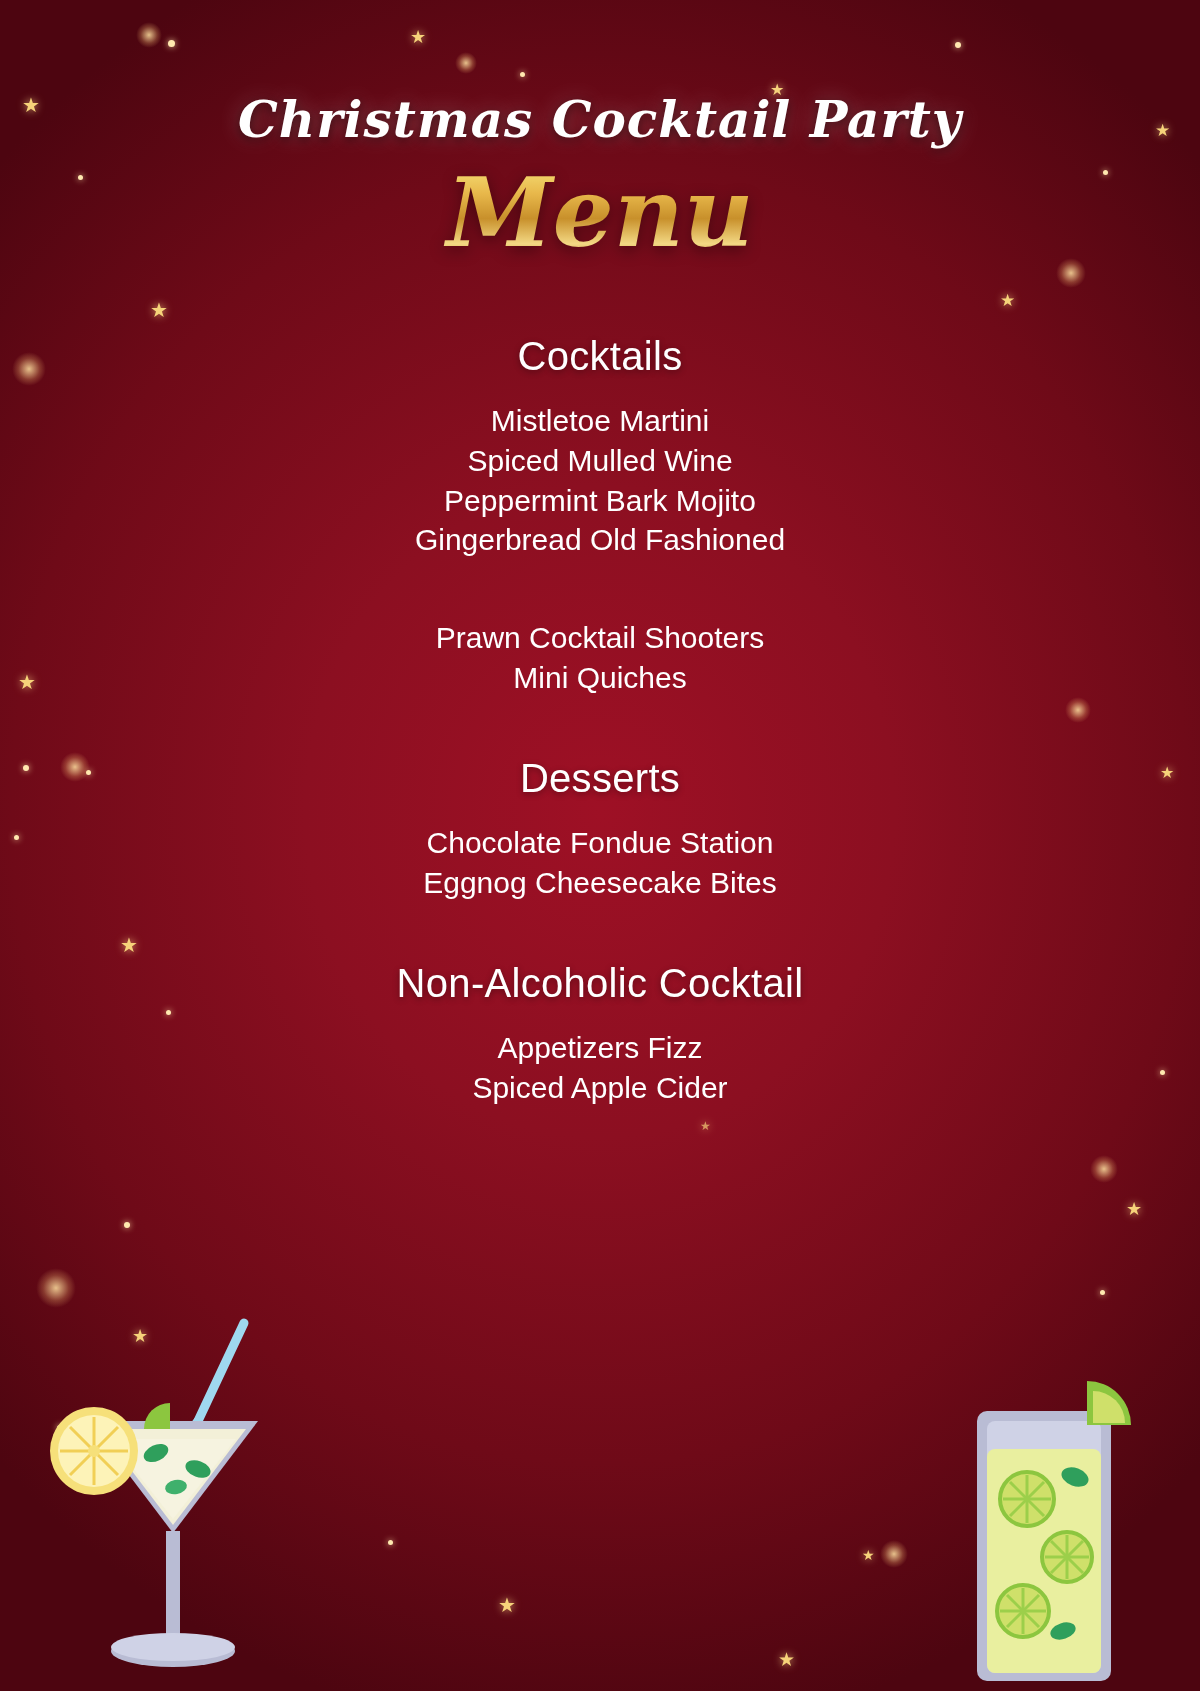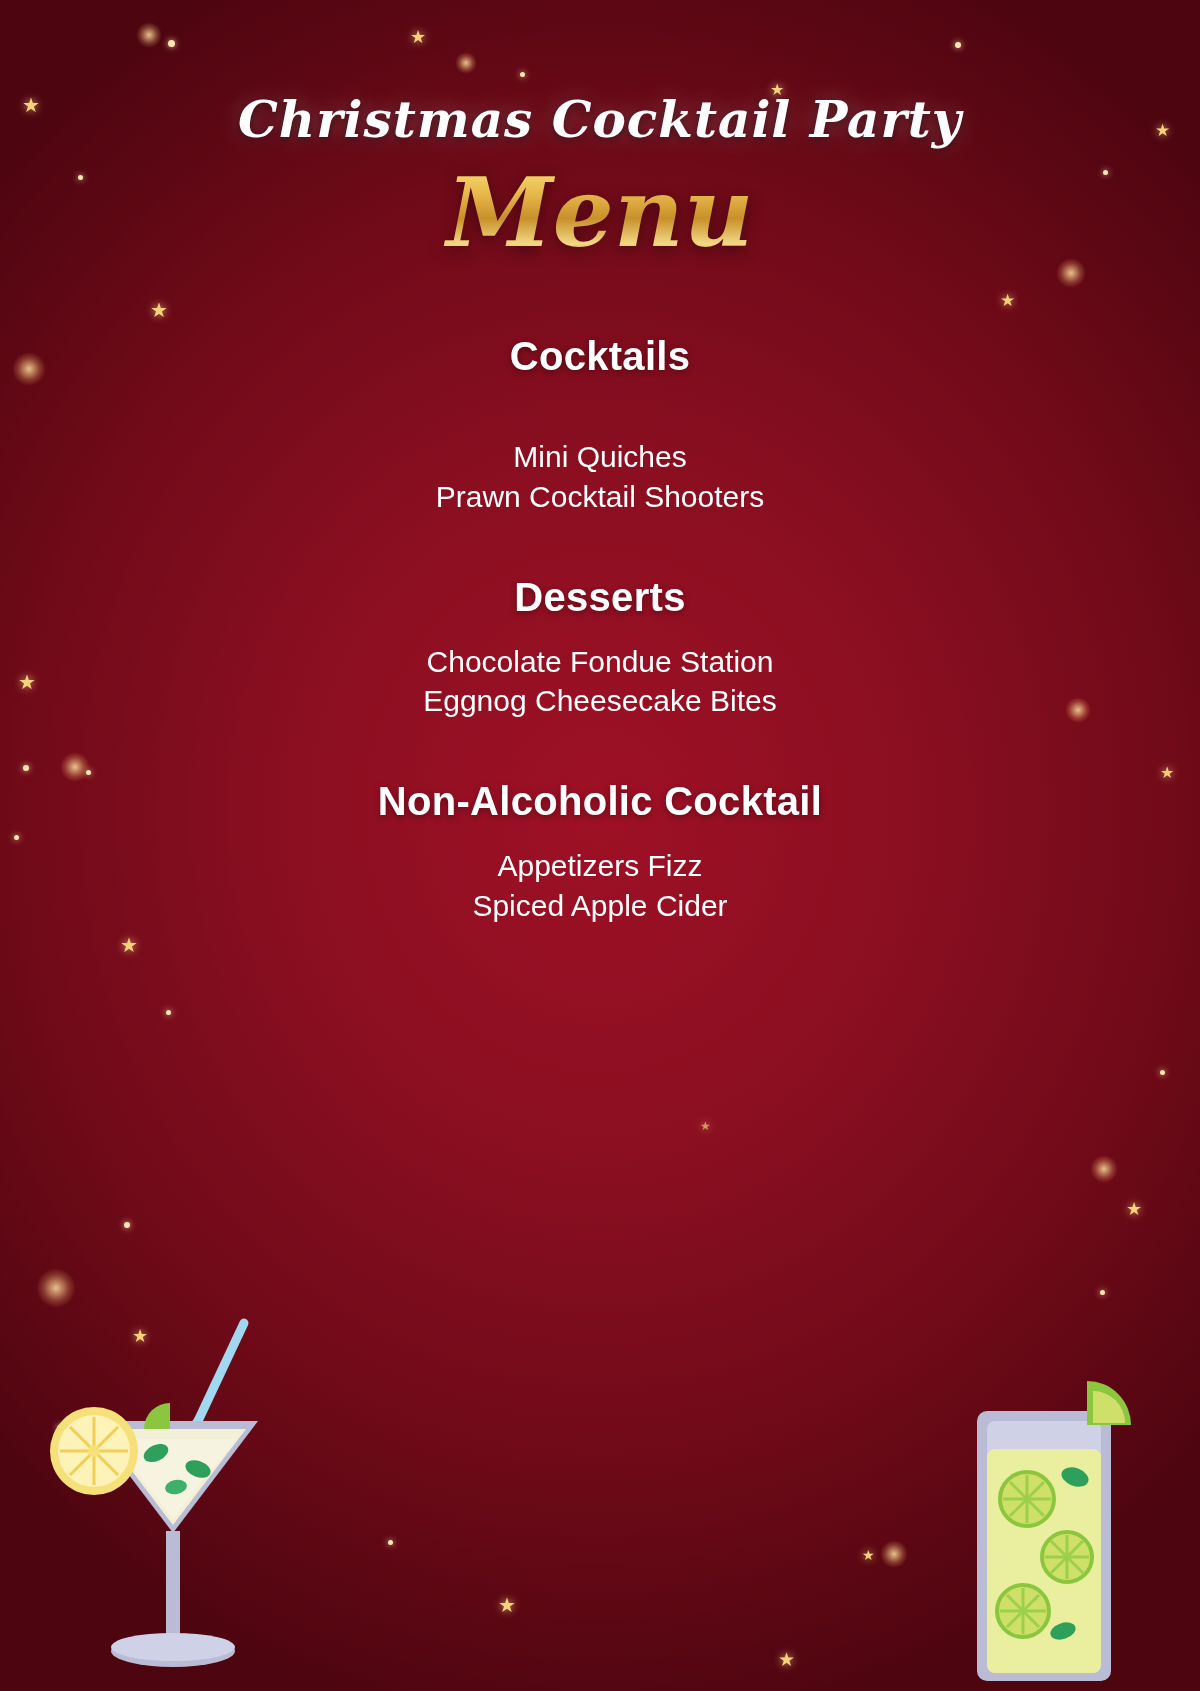--- a/index.html
+++ b/index.html
@@ -82,21 +82,21 @@
   .sections {
     position: relative;
     margin-top: 70px;
     text-align: center;
   }
   .section {
     margin-bottom: 58px;
   }
   .section-heading {
     font-family: "Liberation Sans", sans-serif;
-    font-weight: bold;
+    font-weight: normal;
     font-size: 40px;
     color: #ffffff;
     letter-spacing: 0.3px;
     margin-bottom: 22px;
     text-shadow: 0 2px 6px rgba(0,0,0,0.35);
   }
   .section-items {
     font-family: "Liberation Sans", sans-serif;
     font-size: 30px;
     color: #ffffff;
@@ -172,26 +172,32 @@
 
   <div class="title-wrap">
     <div class="script-title">Christmas Cocktail Party</div>
     <div class="script-menu">Menu</div>
   </div>
 
   <div class="sections">
 
     <div class="section">
       <div class="section-heading">Cocktails</div>
-    </div>
-
-    <div class="section">
-      <div class="section-items">
+      <div class="section-items">
+        <div class="section-item">Mistletoe Martini</div>
+        <div class="section-item">Spiced Mulled Wine</div>
+        <div class="section-item">Peppermint Bark Mojito</div>
+        <div class="section-item">Gingerbread Old Fashioned</div>
+      </div>
+    </div>
+
+    <div class="section">
+      <div class="section-items">
+        <div class="section-item">Prawn Cocktail Shooters</div>
         <div class="section-item">Mini Quiches</div>
-        <div class="section-item">Prawn Cocktail Shooters</div>
       </div>
     </div>
 
     <div class="section">
       <div class="section-heading">Desserts</div>
       <div class="section-items">
         <div class="section-item">Chocolate Fondue Station</div>
         <div class="section-item">Eggnog Cheesecake Bites</div>
       </div>
     </div>

